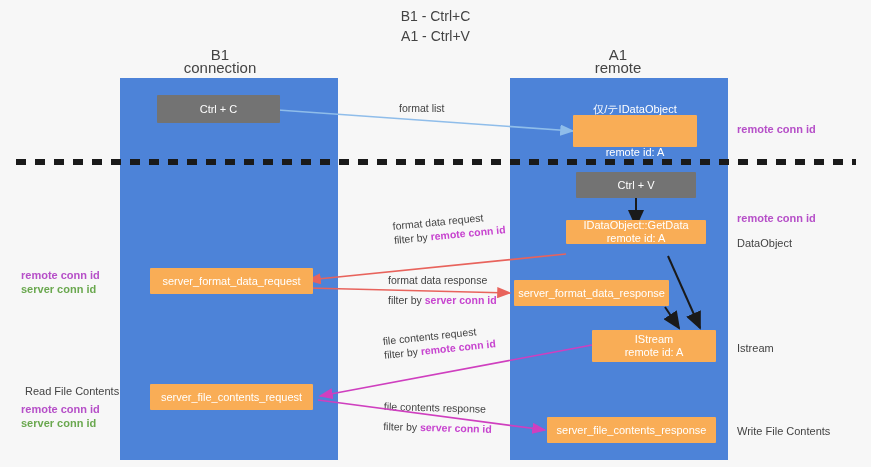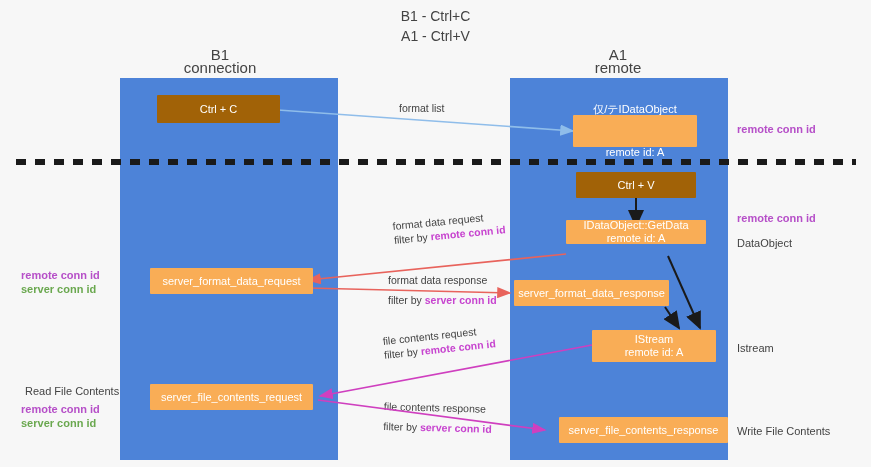--- a/index.html
+++ b/index.html
@@ -19,21 +19,21 @@
   .node{
     position:absolute;
     box-sizing:border-box;
     display:flex;flex-direction:column;
     align-items:center;justify-content:center;
     color:#ffffff;font-size:11px;line-height:13px;
     text-align:center;
     border-radius:1px;
     z-index:5;
   }
-  .node.green{background:#a16207;}
+  .node.green{background:#737373;}
   .node.orange{background:#f9ad56;}
 
   .side-label{position:absolute;font-size:11px;line-height:14px;}
   .side-label .purple{color:#b64fc8;font-weight:bold;}
   .side-label .green{color:#6aa84f;font-weight:bold;}
   .side-label .plain{color:#434343;}
 
   .edge-label{position:absolute;font-size:10.5px;line-height:14px;color:#434343;white-space:nowrap;}
   .edge-label .purple{color:#c744cf;font-weight:bold;}
 
@@ -125,21 +125,21 @@
 
   <div class="node orange" style="left:592px;top:330px;width:124px;height:32px;">
     <div>IStream</div>
     <div>remote id: A</div>
   </div>
 
   <div class="node orange" style="left:150px;top:384px;width:163px;height:26px;">
     <div>server_file_contents_request</div>
   </div>
 
-  <div class="node orange" style="left:559px;top:417px;width:169px;height:26px;">
+  <div class="node orange" style="left:547px;top:417px;width:169px;height:26px;">
     <div>server_file_contents_response</div>
   </div>
 
   <svg class="layer over">
     <line x1="16" y1="162" x2="856" y2="162" stroke="#1a1a1a" stroke-width="6" stroke-dasharray="10 9"></line>
   </svg>
 
   <div class="edge-label" style="left:399px;top:101px;">
     <span>format list</span>
   </div>

